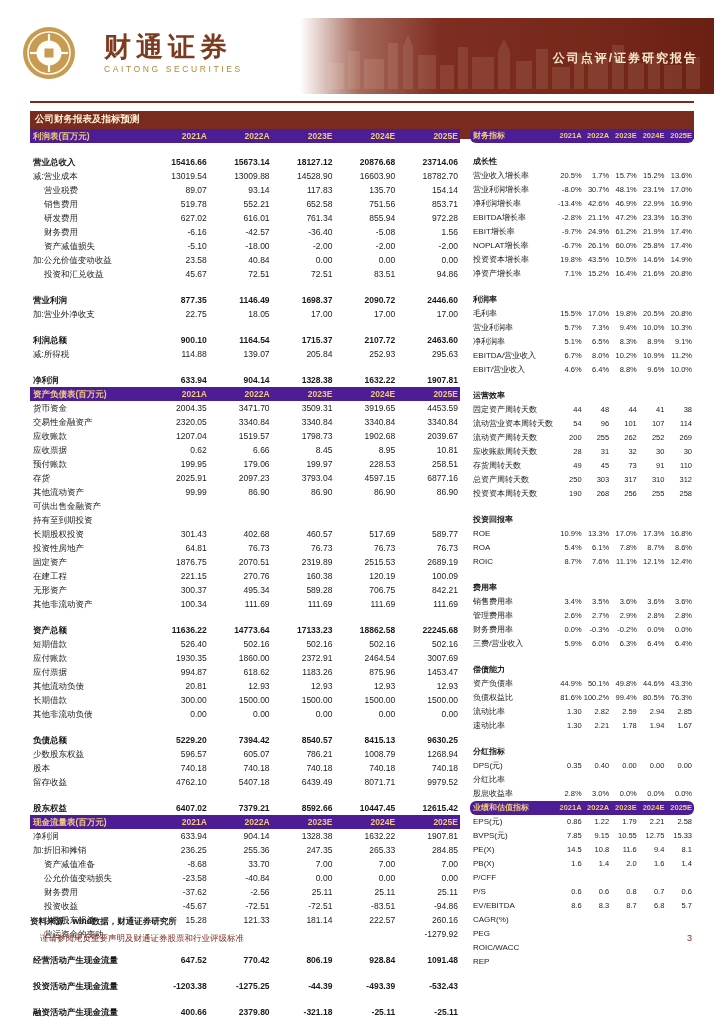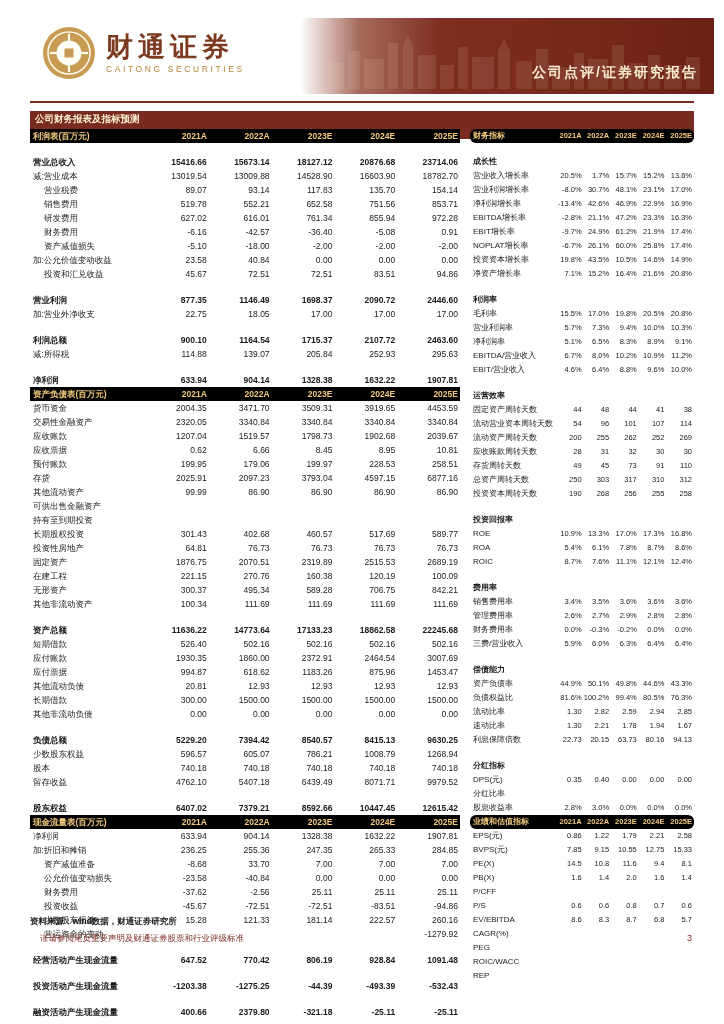--- a/index.html
+++ b/index.html
@@ -4,24 +4,24 @@
 <style>
   * { box-sizing: border-box; }
   html,body { margin:0; padding:0; background:#ffffff; }
   body { width:724px; height:1024px; font-family:"Liberation Sans","DejaVu Sans",sans-serif; color:#1a1a1a; }
   .page { position:relative; width:724px; height:1024px; background:#fff; overflow:hidden; }
 
   
   .hdr { position:absolute; top:18px; left:0; width:724px; height:76px; }
   .banner { position:absolute; top:0; left:300px; right:10px; height:76px;
             background:linear-gradient(90deg, rgba(122,43,31,0) 0%, rgba(138,58,40,.75) 14%, #7e2d21 34%, #76281b 70%, #6b2013 100%); }
-  .banner-title { position:absolute; right:16px; bottom:12px; color:#f6e9cd; font-weight:bold;
-                  font-size:14px; letter-spacing:2px; z-index:3;text-align:center; }
+  .banner-title { position:absolute; right:16px; bottom:27px; color:#f6e9cd; font-weight:bold;
+                  font-size:12px; letter-spacing:2px; z-index:3;text-align:center; }
   .skyline { position:absolute; bottom:5px; right:8px; z-index:1; opacity:.8; }
-  .logo { position:absolute; left:42px; top:8px; display:flex; align-items:center; z-index:4; }
+  .logo { position:absolute; left:22px; top:8px; display:flex; align-items:center; z-index:4;gap:18px; }
   .logo-icon { width:54px; height:54px; margin-right:10px; }
   .logo-text .cn { font-size:27px; font-weight:bold; color:#7c3a1e; letter-spacing:5px; line-height:30px; }
   .logo-text .en { font-size:8.5px; color:#b8863b; letter-spacing:2.6px; margin-top:2px; }
 
   .rule { position:absolute; top:101px; left:30px; right:30px; height:2px; background:#7a2b1f; }
 
   
   .title-bar { position:absolute; top:111px; left:30px; right:30px; height:28px; background:#7a2b1f;
                color:#fbeed0; font-size:9.5px; font-weight:bold; line-height:16px; padding-left:5px; }
 
@@ -32,21 +32,21 @@
   #right-table { flex:1; }
   .frow { display:grid; height:14px; line-height:14px; overflow:hidden; }
   #left-table .frow { grid-template-columns:116px repeat(5,1fr); font-size:8.5px; }
   #right-table .frow { grid-template-columns:86px repeat(5,1fr); font-size:8px;border-radius:6px; }
   .cell { overflow:hidden; white-space:nowrap; }
   .cell.label { padding-left:3px; text-align:left; }
   .cell.indent { padding-left:14px;font-family:Liberation Serif, serif; }
   .cell.num { text-align:right; padding-right:2px; }
   #right-table .cell.num { font-size:7.5px; }
   .frow.bold, .frow.group { font-weight:bold;margin-top:12px; }
-  .frow.header-row { background:#000000; }
+  .frow.header-row { background:#4c1d95; }
   .frow.header-row .cell { color:#f2c97e; font-weight:bold; }
 
   .source-line { position:absolute; top:916px; left:30px; font-size:8.5px; font-weight:bold; color:#1a1a1a; }
 
   
   .footer-note { position:absolute; top:933px; left:40px; font-size:8.5px; color:#7a2b1f; }
   .page-num { position:absolute; top:933px; right:32px; font-size:9px; color:#7a2b1f; }
 </style>
 </head>
 <body>
@@ -152,21 +152,21 @@
           <div class="cell num">761.34</div>
           <div class="cell num">855.94</div>
           <div class="cell num">972.28</div>
         </div>
         <div class="frow">
           <div class="cell label indent">财务费用</div>
           <div class="cell num">-6.16</div>
           <div class="cell num">-42.57</div>
           <div class="cell num">-36.40</div>
           <div class="cell num">-5.08</div>
-          <div class="cell num">0.91</div>
+          <div class="cell num">1.56</div>
         </div>
         <div class="frow">
           <div class="cell label indent">资产减值损失</div>
           <div class="cell num">-5.10</div>
           <div class="cell num">-18.00</div>
           <div class="cell num">-2.00</div>
           <div class="cell num">-2.00</div>
           <div class="cell num">-2.00</div>
         </div>
         <div class="frow">
@@ -844,28 +844,20 @@
           <div class="cell num">2.85</div>
         </div>
         <div class="frow">
           <div class="cell label">速动比率</div>
           <div class="cell num">1.30</div>
           <div class="cell num">2.21</div>
           <div class="cell num">1.78</div>
           <div class="cell num">1.94</div>
           <div class="cell num">1.67</div>
         </div>
-        <div class="frow">
-          <div class="cell label">利息保障倍数</div>
-          <div class="cell num">22.73</div>
-          <div class="cell num">20.15</div>
-          <div class="cell num">63.73</div>
-          <div class="cell num">80.16</div>
-          <div class="cell num">94.13</div>
-        </div>
         <div class="frow group">
           <div class="cell label">分红指标</div>
           <div class="cell num"></div>
           <div class="cell num"></div>
           <div class="cell num"></div>
           <div class="cell num"></div>
           <div class="cell num"></div>
         </div>
         <div class="frow">
           <div class="cell label">DPS(元)</div>

